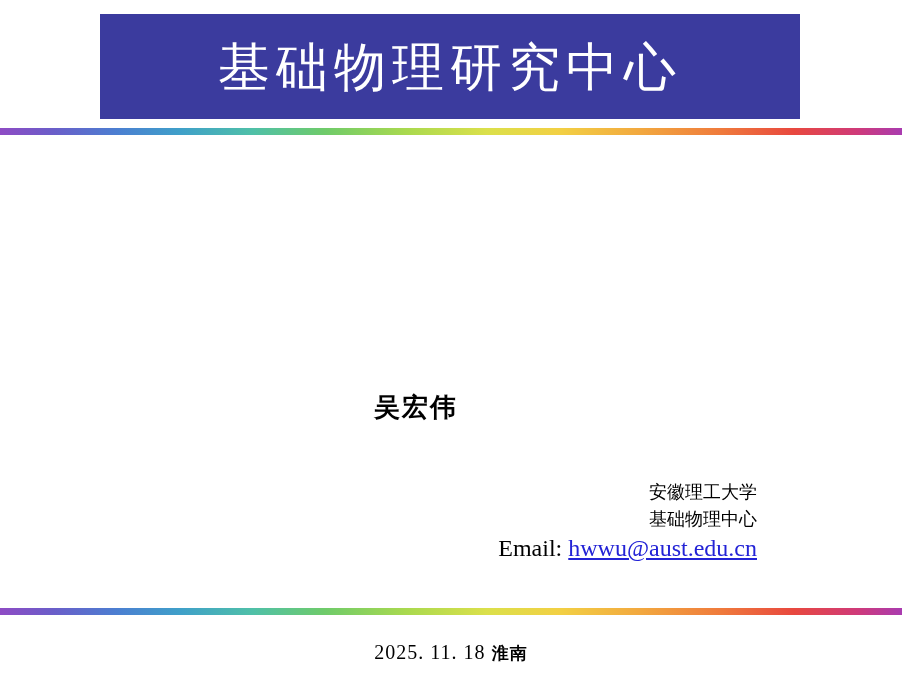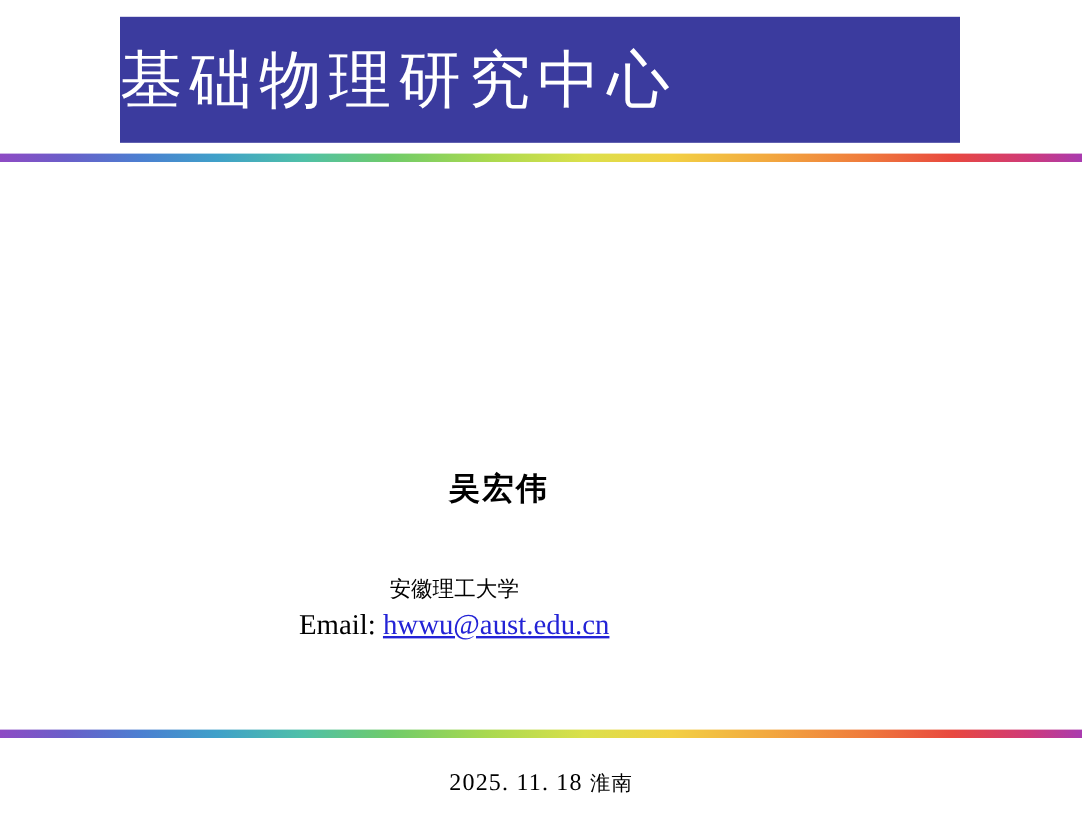--- a/index.html
+++ b/index.html
@@ -23,20 +23,21 @@
   
   .header-banner {
     position: absolute;
     left: 100px;
     top: 14px;
     width: 700px;
     height: 105px;
     background: #3b3b9e;
     display: flex;
     align-items: center;
+    justify-content: center;
   }
   .header-banner-text {
     color: #ffffff;
     font-family: "DejaVu Serif", serif;
     font-size: 52px;
     letter-spacing: 6px;
     font-weight: normal;
     white-space: nowrap;
     line-height: 1;
   }
@@ -92,21 +93,21 @@
     font-weight: bold;
     font-size: 26px;
     letter-spacing: 2px;
   }
   
   .affiliation {
     position: absolute;
     left: 0;
     top: 478px;
     width: 757px;
-    text-align: center;
+    text-align: right;
   }
   .affil-line {
     color: #000000;
     font-family: "DejaVu Serif", serif;
     font-size: 18px;
     line-height: 1.5;
   }
   .email-line {
     margin-top: 0;
     color: #000000;
@@ -128,38 +129,40 @@
     text-align: center;
     color: #000000;
     font-family: "Liberation Serif", serif;
     font-size: 20px;
     letter-spacing: 1px;
   }
   .footer-date .place {
     font-family: "DejaVu Serif", serif;
     font-size: 17px;
     margin-left: 6px;
+    font-weight: bold;
   }
 </style>
 </head>
 <body>
 
 <div class="slide">
 
   <div class="header-banner">
     <div class="header-banner-text">基础物理研究中心</div>
   </div>
 
   <div class="rainbow-rule rule-top"></div>
 
 
   <div class="author">吴宏伟</div>
 
   <div class="affiliation">
     <div class="affil-line">安徽理工大学</div>
+    <div class="affil-line">基础物理中心</div>
     <div class="email-line">
       <span>Email:</span>
       <span class="email-link">hwwu@aust.edu.cn</span>
     </div>
   </div>
 
   <div class="rainbow-rule rule-bottom"></div>
 
   <div class="footer-date">
     <span>2025. 11. 18</span><span class="place">淮南</span>

